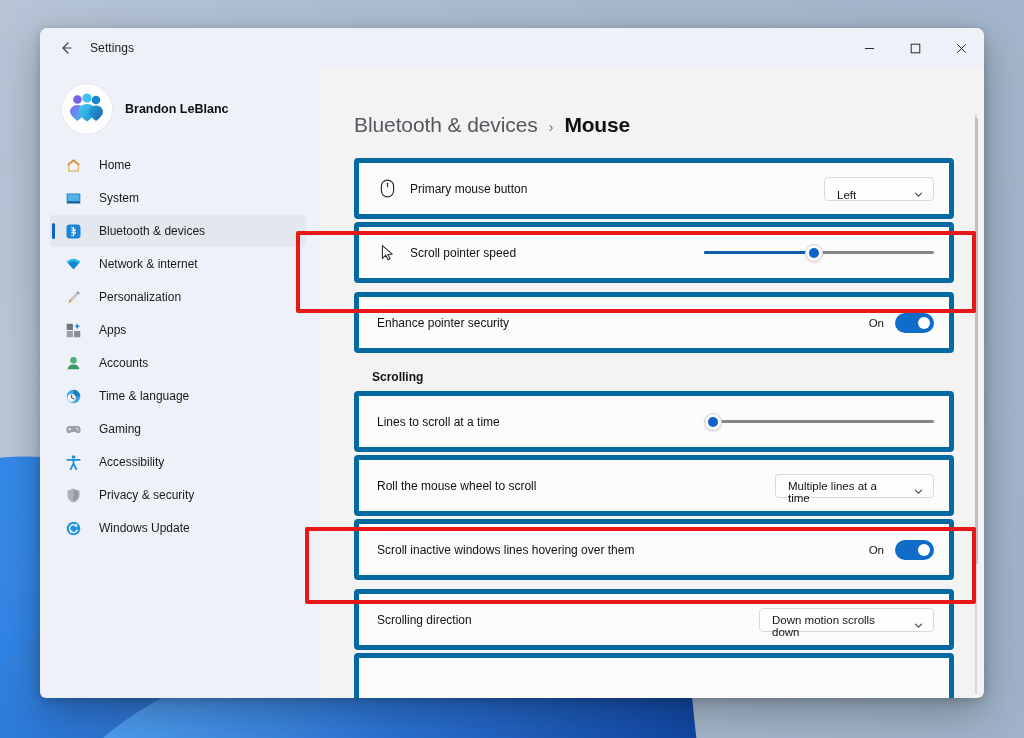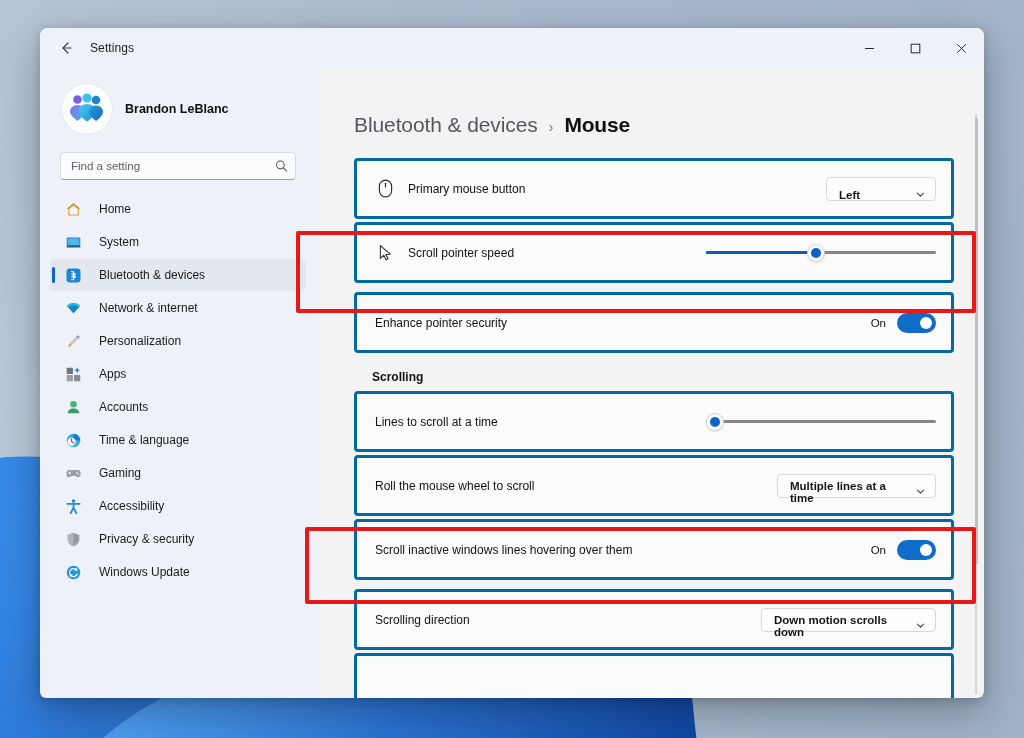--- a/index.html
+++ b/index.html
@@ -251,21 +251,21 @@
 
   .section-title {
     font-size: 12px;
     font-weight: bold;
     color: #131313;
     margin: 17px 0 7px 18px;
   }
 
   .card {
     background: #fbfbfb;
-    border: 3px solid #0369a1;
+    border: 5px solid #0369a1;
     border-radius: 4px;
     height: 61px;
     display: flex;
     align-items: center;
     padding: 0 15px 0 17px;
     margin-bottom: 3px;
   }
   .card.tall {
     height: 64px;
   }
@@ -294,21 +294,20 @@
     border: 1px solid #d9d9d9;
     border-radius: 4px;
     background: #fdfdfd;
     display: flex;
     align-items: center;
     justify-content: space-between;
     padding: 12px 9px 0 12px;
     font-size: 11.5px;
     color: #141414;
     cursor: default;
-    font-weight: bold;
   }
   .dropdown .chev { margin-left: 14px; color: #3a3e44; display: flex; }
 
   
   .slider {
     position: relative;
     width: 230px;
     height: 22px;
     display: flex;
     align-items: center;
@@ -462,29 +461,20 @@
               <circle cx="20" cy="9" r="4.6" fill="#3fc0ee"></circle>
               <circle cx="29" cy="11" r="4.3" fill="#1e87cc"></circle>
               <path d="M10.5 16 C6 16 3 19 3 22.6 C3 27 10.5 32 10.5 32 C10.5 32 18 27 18 22.6 C18 19 15 16 10.5 16 Z" fill="url(#hg1)"></path>
               <path d="M20 15 C15 15 11.7 18.3 11.7 22.2 C11.7 27 20 32.5 20 32.5 C20 32.5 28.3 27 28.3 22.2 C28.3 18.3 25 15 20 15 Z" fill="url(#hg2)"></path>
               <path d="M29 16.4 C24.8 16.4 22 19.4 22 22.8 C22 27 29 32 29 32 C29 32 36 27 36 22.8 C36 19.4 33.2 16.4 29 16.4 Z" fill="url(#hg3)"></path>
             </svg>
           </div>
           <div class="profile-name">Brandon LeBlanc</div>
         </div>
 
-        <div class="search-wrap">
-          <input class="search-input" type="text" placeholder="Find a setting" style="">
-          <span class="search-icon">
-            <svg width="13" height="13" viewBox="0 0 14 14" fill="none">
-              <circle cx="5.8" cy="5.8" r="4.1" stroke="#4a4e54" stroke-width="1.1"></circle>
-              <path d="M8.9 8.9 L12.6 12.6" stroke="#4a4e54" stroke-width="1.1" stroke-linecap="round"></path>
-            </svg>
-          </span>
-        </div>
 
         <div class="nav">
 
           <div class="nav-item">
             <span class="nav-ico">
               <svg width="17" height="17" viewBox="0 0 18 18">
                 <path d="M9 2.4 L16 8.2 L14.6 8.2 L14.6 15.4 L3.4 15.4 L3.4 8.2 L2 8.2 Z" fill="#d9a24b"></path>
                 <path d="M4.6 8.6 L9 5.1 L13.4 8.6 L13.4 14.4 L4.6 14.4 Z" fill="#f5f5f5"></path>
                 <path d="M9 2.4 L16 8.2 L14.6 8.2 L9 3.8 L3.4 8.2 L2 8.2 Z" fill="#c78f3c"></path>
               </svg>

